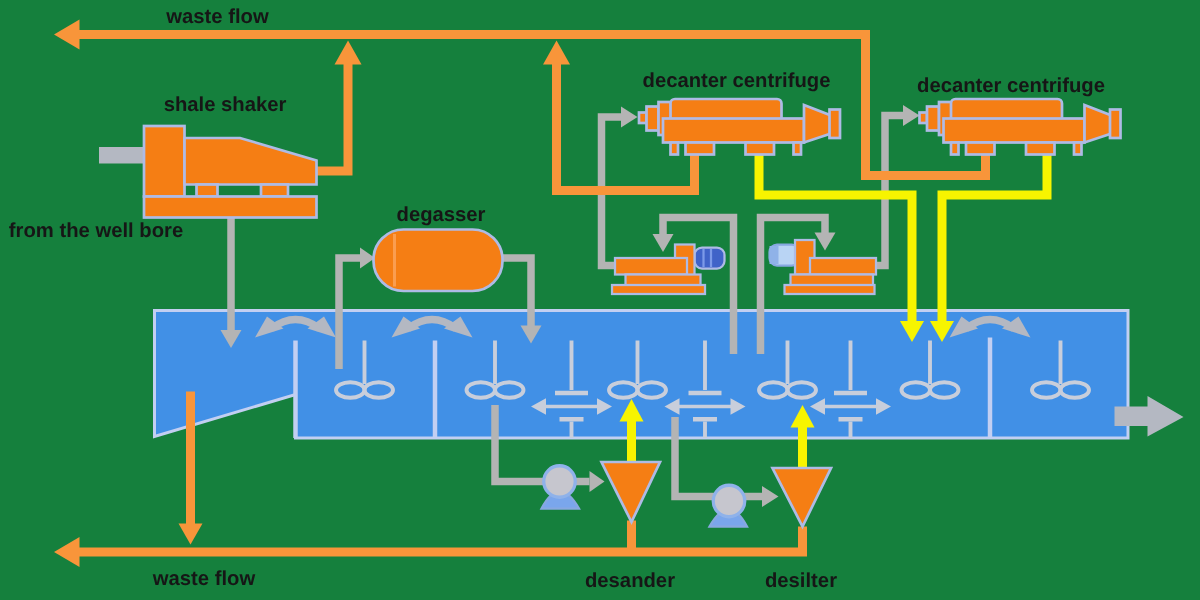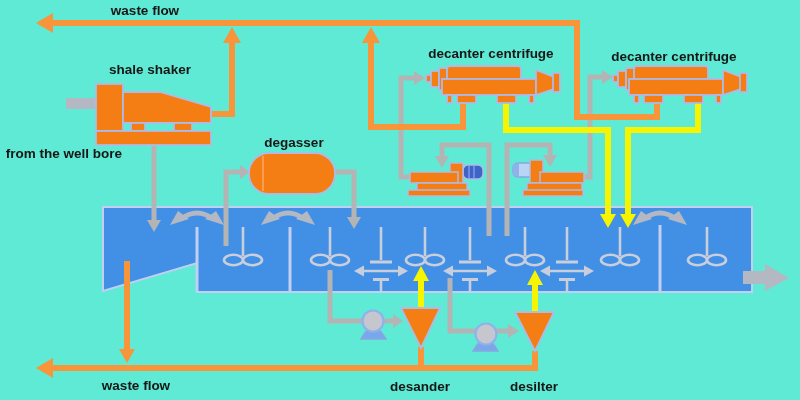--- a/index.html
+++ b/index.html
@@ -1,16 +1,16 @@
 <!DOCTYPE html>
 <html><head>
 <meta charset="utf-8">
 <style>
   html,body{margin:0;padding:0;background:#ffffff;}
-  #stage{position:relative;width:800px;height:400px;background:#5eead4;overflow:hidden;
+  #stage{position:relative;width:800px;height:400px;background:#15803d;overflow:hidden;
          font-family:"Liberation Sans", sans-serif;}
   svg{display:block;}
   text.lbl{font-family:"Liberation Sans", sans-serif;font-weight:bold;font-size:13.5px;fill:#161616;}
 </style>
 </head>
 <body>
 
 <div id="stage">
 <svg width="800" height="400" viewBox="0 0 800 400">
 

